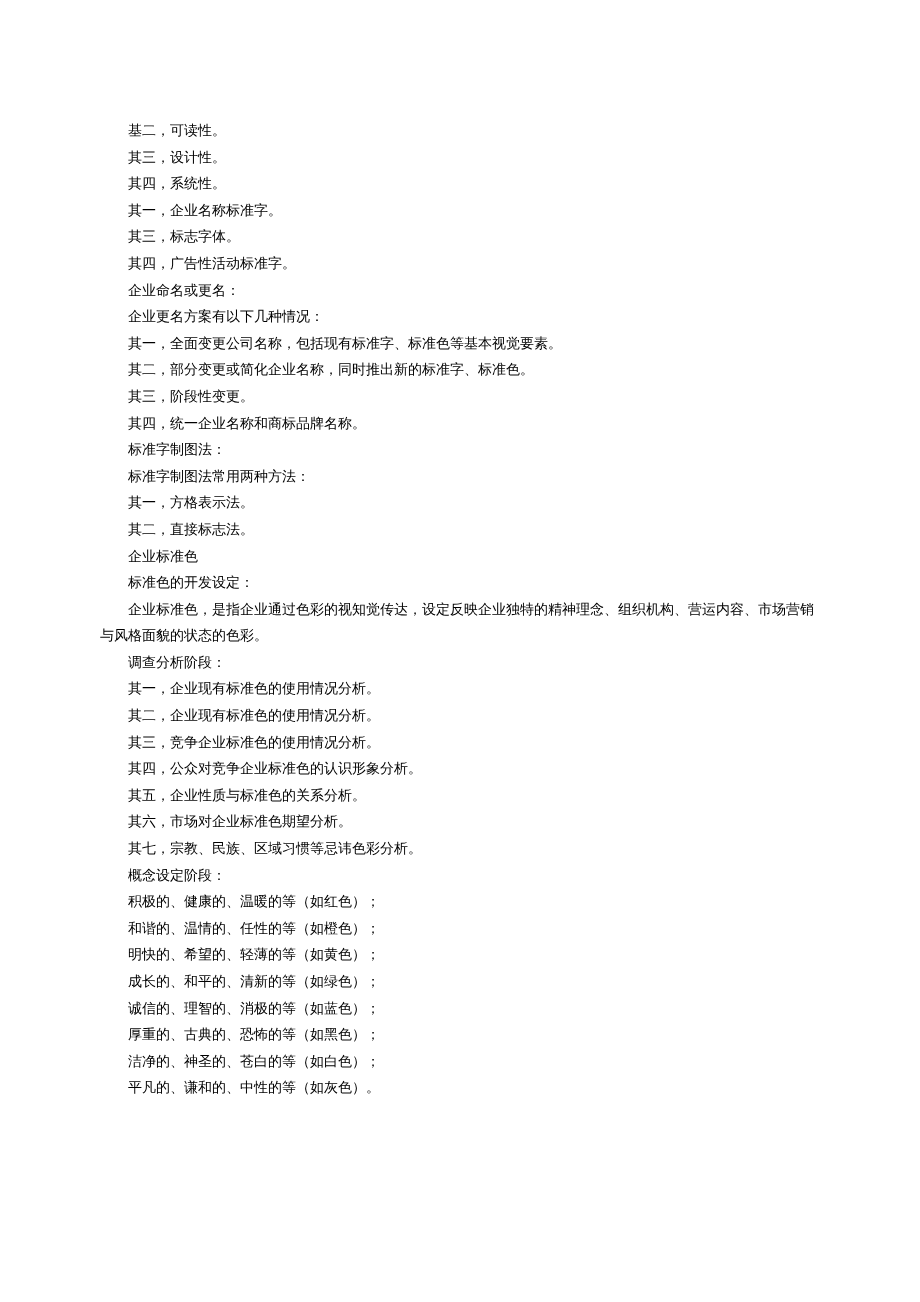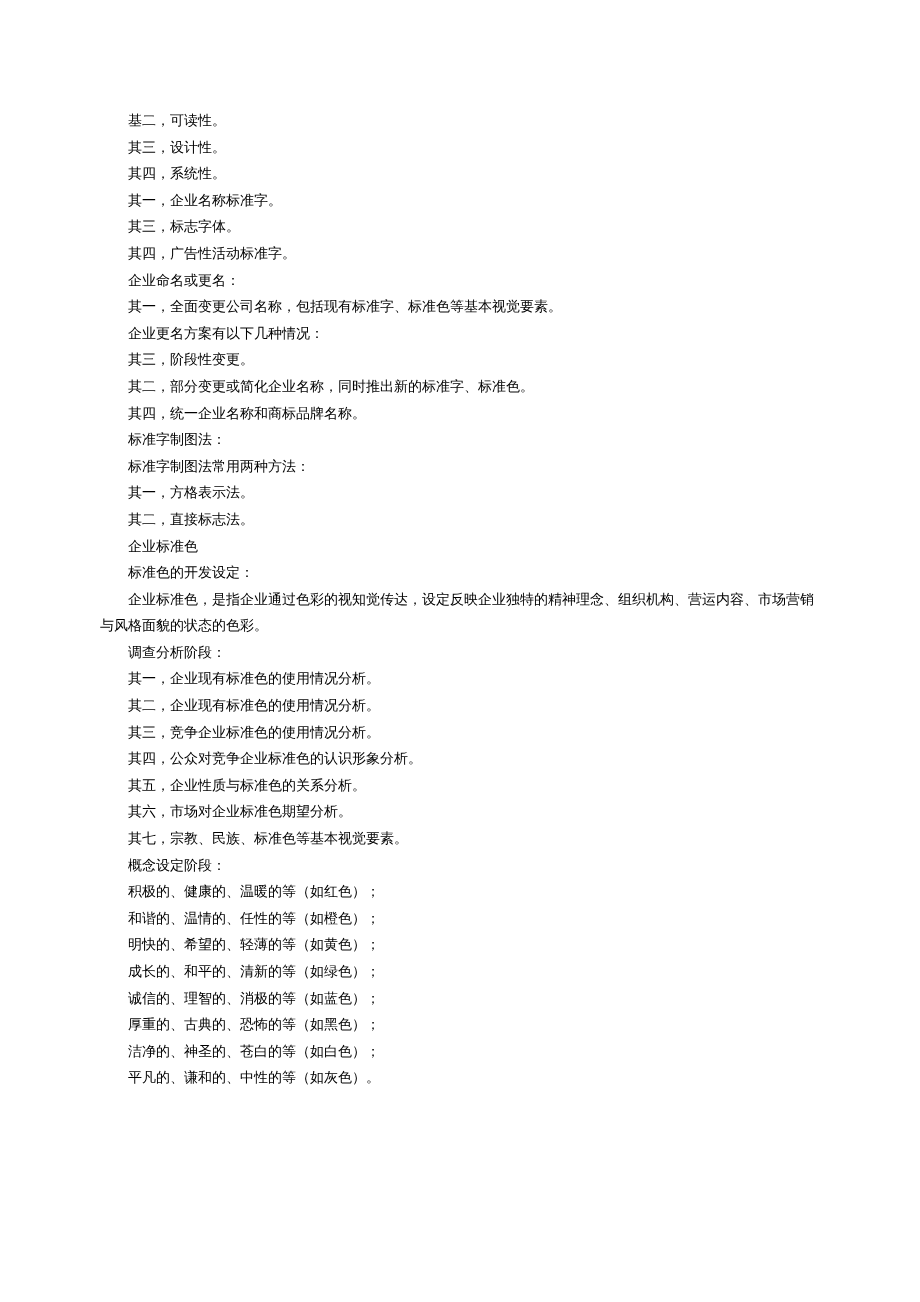--- a/index.html
+++ b/index.html
@@ -12,57 +12,58 @@
       width: 920px;
       min-height: 1302px;
       font-family: "SimSun", "宋体", serif;
       font-size: 14px;
       line-height: 1.9;
       color: #000000;
       padding: 108px 100px 40px 100px;
     }
     .content {
       width: 100%;
+      margin-top: 10px;
     }
     .line {
       text-indent: 2em;
       white-space: normal;
     }
   </style>
 </head>
 <body>
 
 <div class="content">
   <p class="line">基二，可读性。</p>
   <p class="line">其三，设计性。</p>
   <p class="line">其四，系统性。</p>
   <p class="line">其一，企业名称标准字。</p>
   <p class="line">其三，标志字体。</p>
   <p class="line">其四，广告性活动标准字。</p>
   <p class="line">企业命名或更名：</p>
+  <p class="line">企业更名方案有以下几种情况：</p>
   <p class="line">其一，全面变更公司名称，包括现有标准字、标准色等基本视觉要素。</p>
-  <p class="line">企业更名方案有以下几种情况：</p>
+  <p class="line">其二，部分变更或简化企业名称，同时推出新的标准字、标准色。</p>
   <p class="line">其三，阶段性变更。</p>
-  <p class="line">其二，部分变更或简化企业名称，同时推出新的标准字、标准色。</p>
   <p class="line">其四，统一企业名称和商标品牌名称。</p>
   <p class="line">标准字制图法：</p>
   <p class="line">标准字制图法常用两种方法：</p>
   <p class="line">其一，方格表示法。</p>
   <p class="line">其二，直接标志法。</p>
   <p class="line">企业标准色</p>
   <p class="line">标准色的开发设定：</p>
   <p class="line">企业标准色，是指企业通过色彩的视知觉传达，设定反映企业独特的精神理念、组织机构、营运内容、市场营销与风格面貌的状态的色彩。</p>
   <p class="line">调查分析阶段：</p>
   <p class="line">其一，企业现有标准色的使用情况分析。</p>
   <p class="line">其二，企业现有标准色的使用情况分析。</p>
   <p class="line">其三，竞争企业标准色的使用情况分析。</p>
   <p class="line">其四，公众对竞争企业标准色的认识形象分析。</p>
   <p class="line">其五，企业性质与标准色的关系分析。</p>
   <p class="line">其六，市场对企业标准色期望分析。</p>
-  <p class="line">其七，宗教、民族、标准色等基本视觉要素。</p>
+  <p class="line">其七，宗教、民族、区域习惯等忌讳色彩分析。</p>
   <p class="line">概念设定阶段：</p>
   <p class="line">积极的、健康的、温暖的等（如红色）；</p>
   <p class="line">和谐的、温情的、任性的等（如橙色）；</p>
   <p class="line">明快的、希望的、轻薄的等（如黄色）；</p>
   <p class="line">成长的、和平的、清新的等（如绿色）；</p>
   <p class="line">诚信的、理智的、消极的等（如蓝色）；</p>
   <p class="line">厚重的、古典的、恐怖的等（如黑色）；</p>
   <p class="line">洁净的、神圣的、苍白的等（如白色）；</p>
   <p class="line">平凡的、谦和的、中性的等（如灰色）。</p>
 </div>

